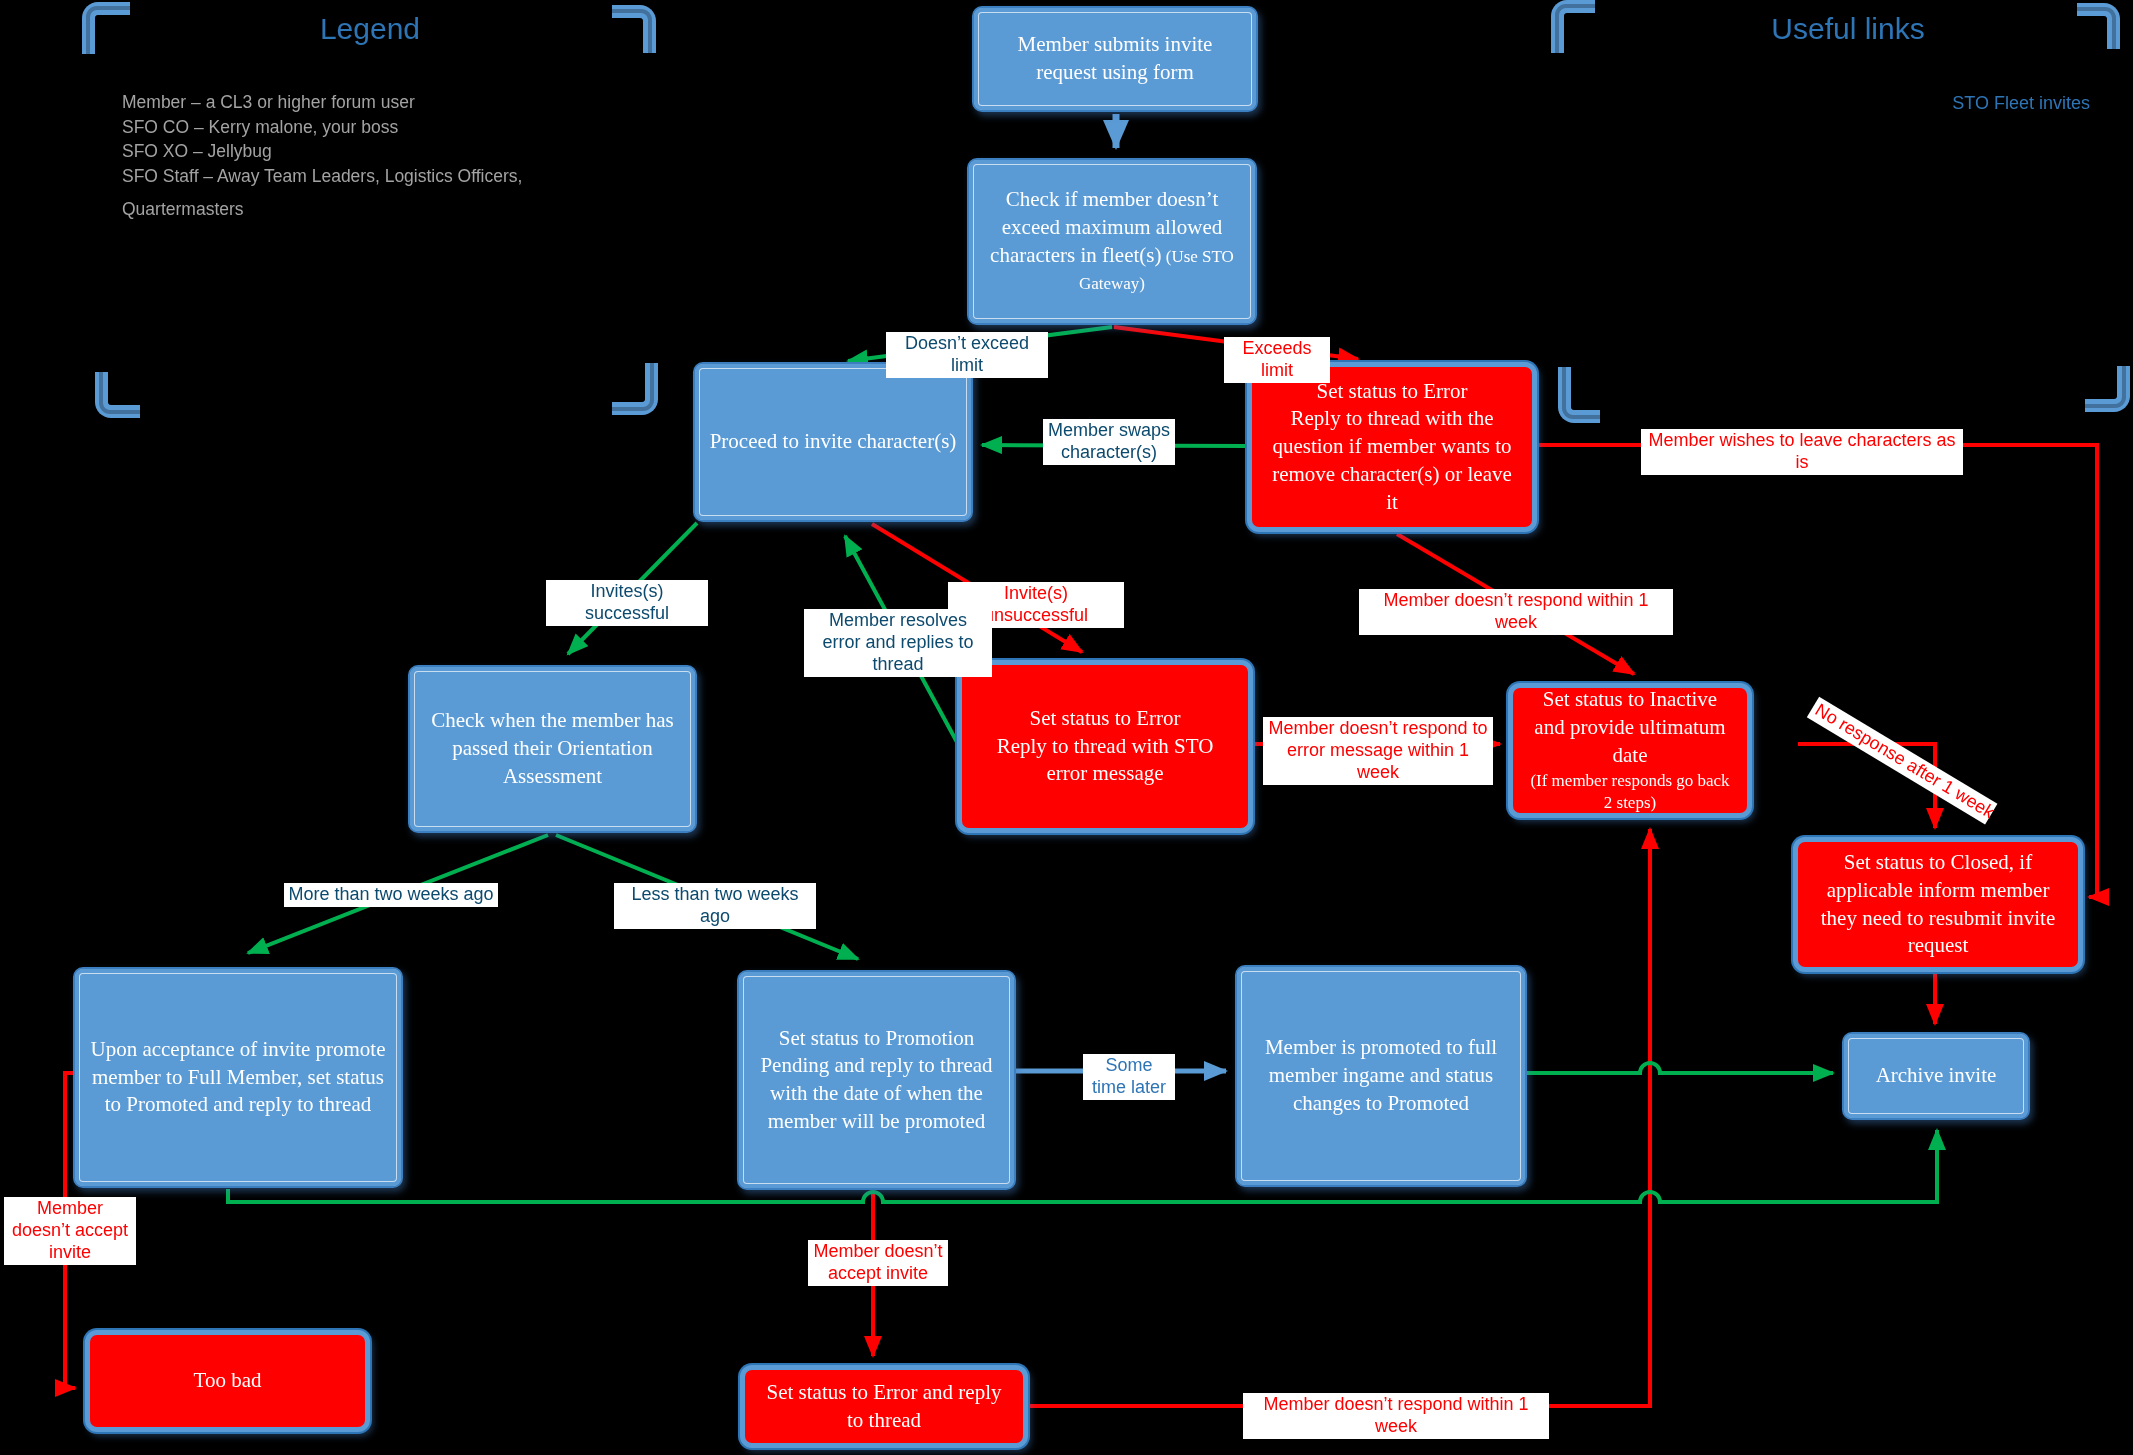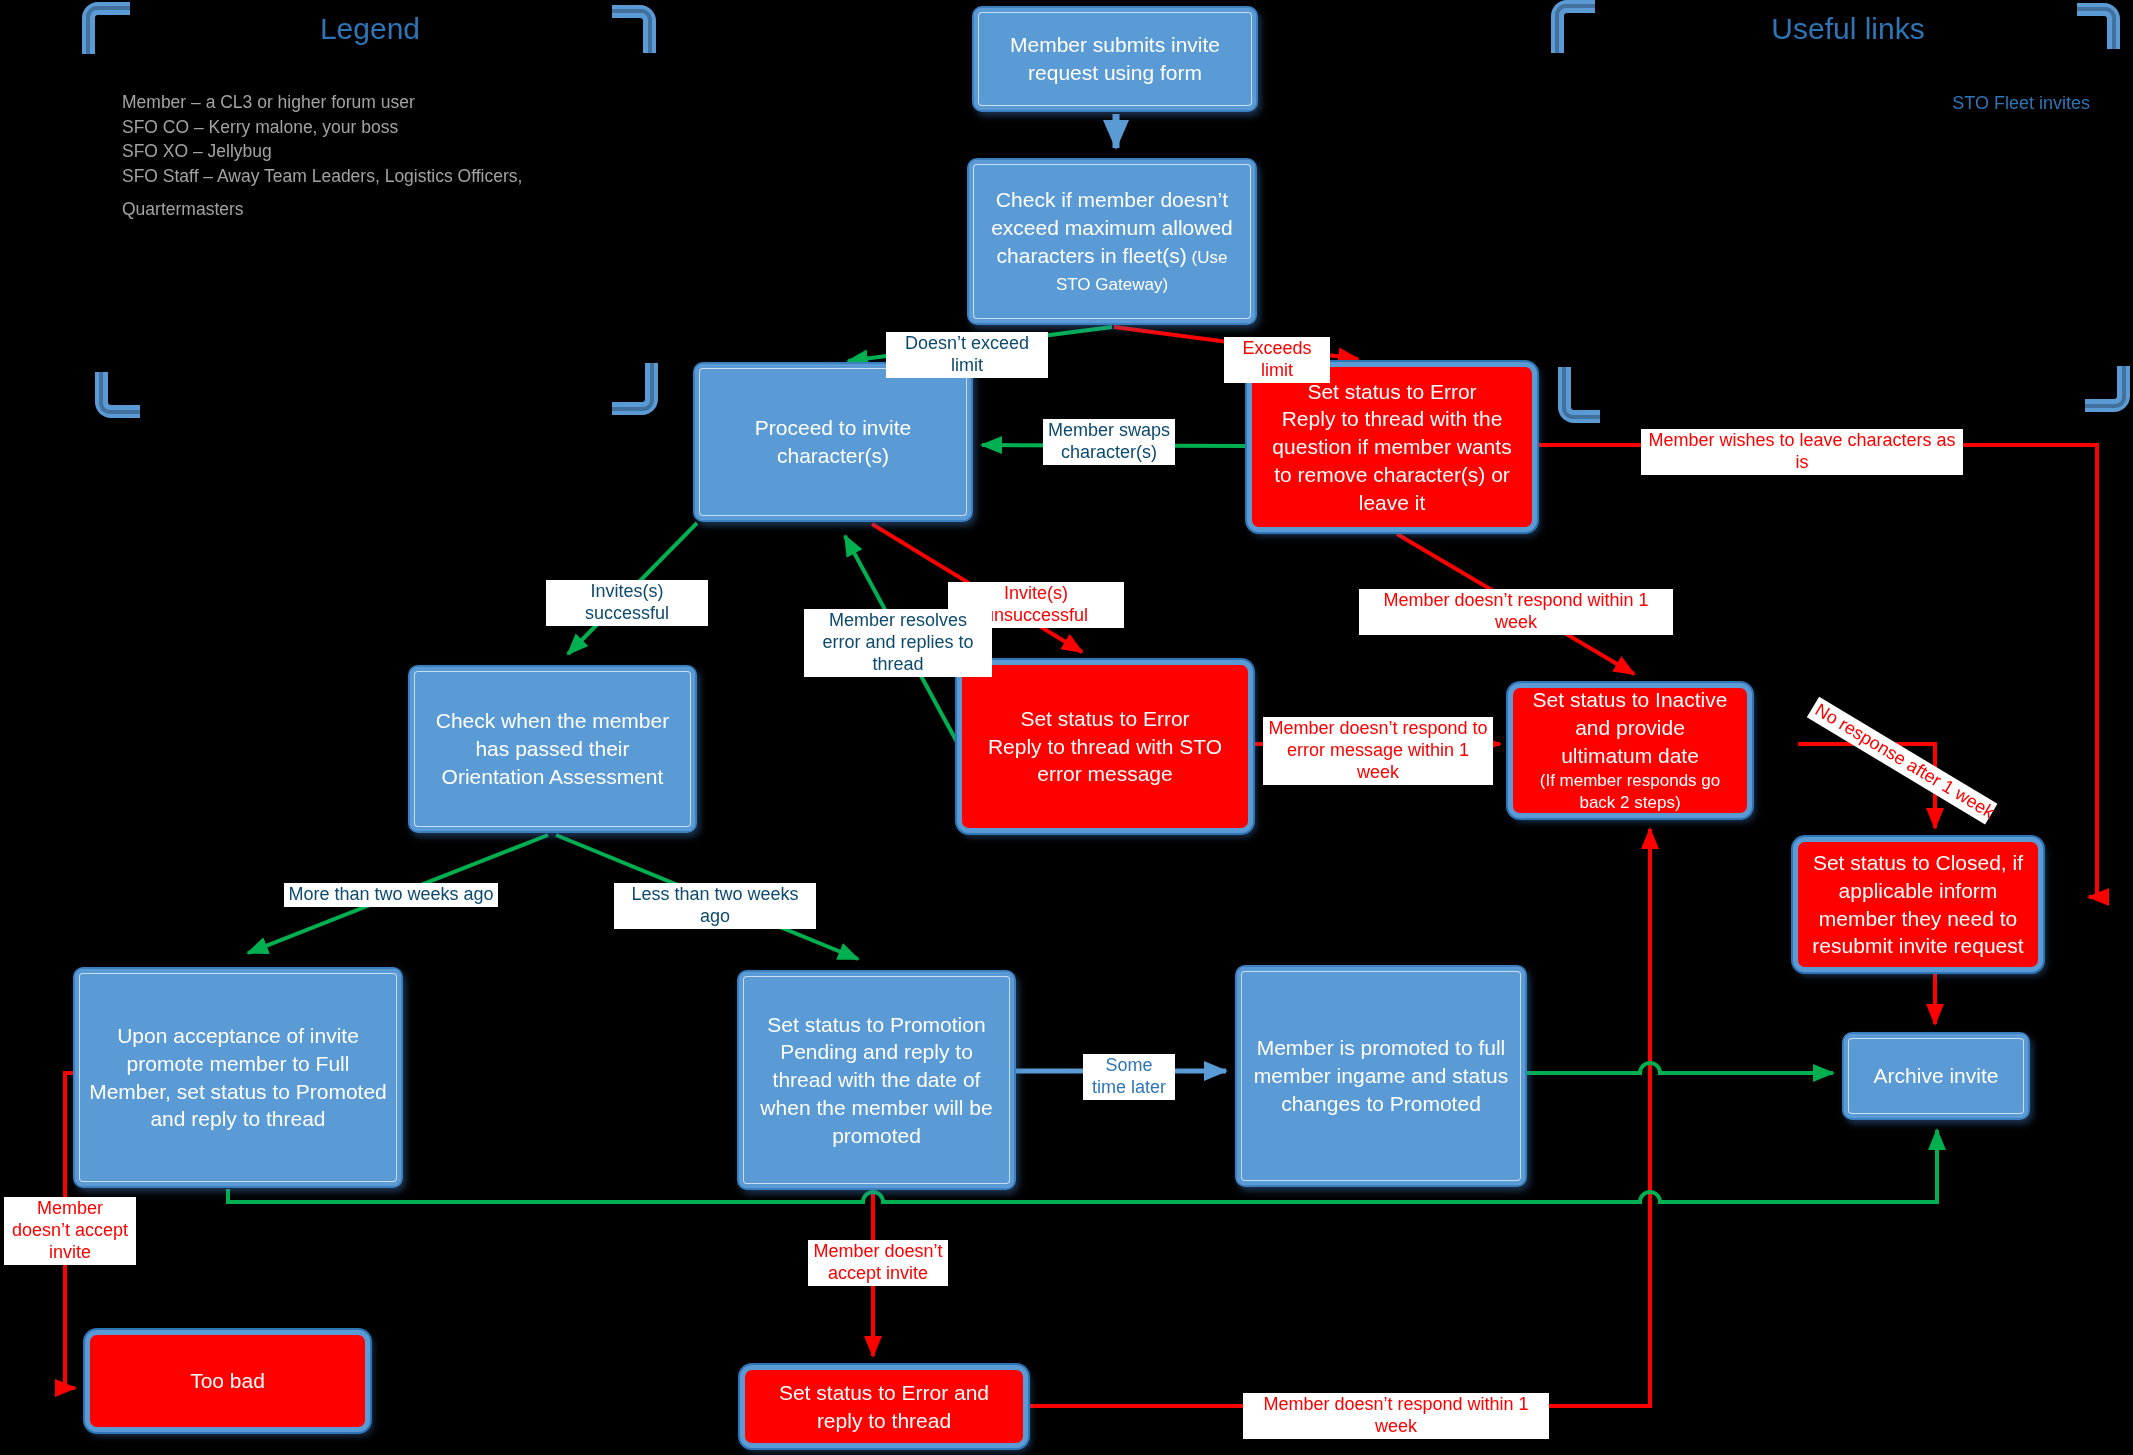--- a/index.html
+++ b/index.html
@@ -3,21 +3,21 @@
 <meta charset="utf-8">
 <style>
   html,body{margin:0;padding:0;background:#000;}
   #stage{position:relative;width:2133px;height:1455px;background:#000;overflow:hidden;
          font-family:"Liberation Sans",sans-serif;}
 
   
   .node{position:absolute;border-radius:10px;display:flex;flex-direction:column;
         align-items:center;justify-content:center;text-align:center;color:#fff;
         font-size:21px;line-height:1.32;padding:8px 14px;box-sizing:border-box;
-        white-space:pre-line;}
+        white-space:pre-line;font-family:Liberation Serif, serif;}
   .node.blue{background:#5b9bd5;border:2px solid #3c7fc0;
              box-shadow:inset 0 0 0 4px #5b9bd5,inset 0 0 0 5px #c9ddf1,3px 4px 7px rgba(70,130,200,.4);}
   .node.red{background:#fe0000;border:5px solid #5b9bd5;border-radius:12px;
             box-shadow:0 0 0 2px #2e75b6,3px 4px 7px rgba(70,130,200,.4);}
   .node .note{font-size:17px;}
 
   
   .elabel{position:absolute;background:#fff;padding:1px 4px;font-size:18px;
           line-height:1.22;text-align:center;box-sizing:border-box;}
   .elabel.green{color:#0c4a6e}
@@ -133,21 +133,21 @@
 
   <div class="node blue" style="left:972px;top:6px;width:286px;height:106px"><span>Member submits invite request using form</span></div>
   <div class="node blue" style="left:967px;top:158px;width:290px;height:167px"><span><span>Check if member doesn’t exceed maximum allowed characters in fleet(s)</span><span class="note"> (Use STO Gateway)</span></span></div>
   <div class="node blue" style="left:693px;top:362px;width:280px;height:160px"><span>Proceed to invite character(s)</span></div>
   <div class="node red" style="left:1247px;top:362px;width:290px;height:170px"><span>Set status to Error
 Reply to thread with the question if member wants to remove character(s) or leave it</span></div>
   <div class="node blue" style="left:408px;top:665px;width:289px;height:168px"><span>Check when the member has passed their Orientation Assessment</span></div>
   <div class="node red" style="left:957px;top:660px;width:296px;height:173px"><span>Set status to Error
 Reply to thread with STO error message</span></div>
   <div class="node red" style="left:1508px;top:683px;width:244px;height:135px"><span>Set status to Inactive and provide ultimatum date</span><span class="note">(If member responds go back 2 steps)</span></div>
-  <div class="node red" style="left:1793px;top:837px;width:250px;height:135px"><span>Set status to Closed, if applicable inform member they need to resubmit invite request</span></div>
+  <div class="node red" style="left:1793px;top:837px;width:290px;height:135px"><span>Set status to Closed, if applicable inform member they need to resubmit invite request</span></div>
   <div class="node blue" style="left:73px;top:967px;width:330px;height:221px"><span>Upon acceptance of invite promote member to Full Member, set status to Promoted and reply to thread</span></div>
   <div class="node blue" style="left:737px;top:970px;width:279px;height:220px"><span>Set status to Promotion Pending and reply to thread with the date of when the member will be promoted</span></div>
   <div class="node blue" style="left:1235px;top:965px;width:292px;height:222px"><span>Member is promoted to full member ingame and status changes to Promoted</span></div>
   <div class="node blue" style="left:1842px;top:1032px;width:188px;height:88px"><span>Archive invite</span></div>
   <div class="node red" style="left:85px;top:1330px;width:285px;height:102px"><span>Too bad</span></div>
   <div class="node red" style="left:740px;top:1365px;width:288px;height:83px"><span>Set status to Error and reply to thread</span></div>
 
   <div class="elabel green" style="left:886px;top:332px;width:162px">Doesn’t exceed limit</div>
   <div class="elabel red" style="left:1224px;top:337px;width:106px">Exceeds limit</div>
   <div class="elabel green" style="left:1043px;top:419px;width:132px">Member swaps character(s)</div>

